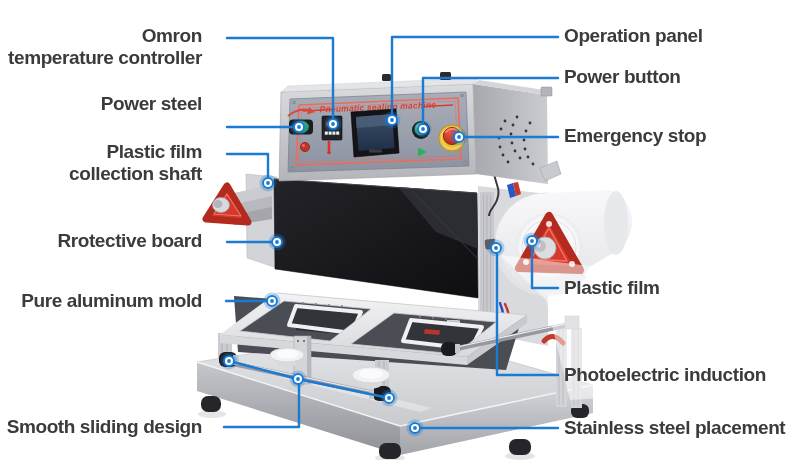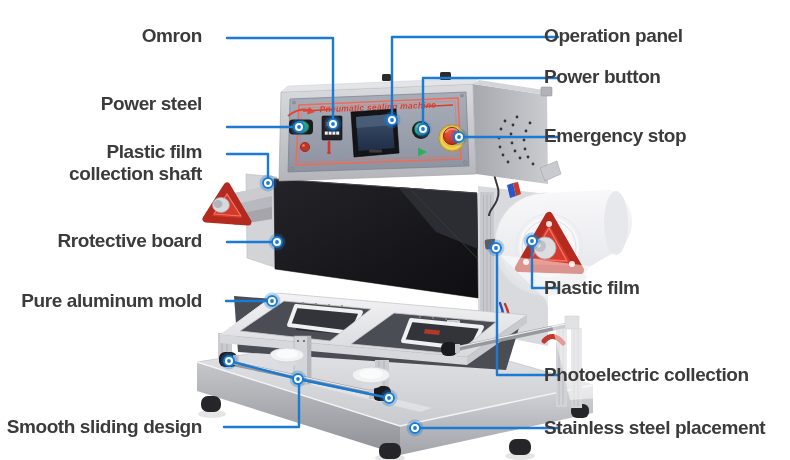--- a/index.html
+++ b/index.html
@@ -3,21 +3,21 @@
 <meta charset="utf-8">
 <style>
   html,body{margin:0;padding:0;background:#ffffff;}
   .stage{position:relative;width:790px;height:460px;background:#ffffff;overflow:hidden;
          font-family:"Liberation Sans",sans-serif;}
   .stage svg{position:absolute;left:0;top:0;}
   .lbl{position:absolute;color:#3b3b3b;font-weight:bold;font-size:19px;line-height:22px;
        letter-spacing:-0.4px;white-space:nowrap;}
   .lbl span{display:block;}
   .lbl-left{right:588px;text-align:right;}
-  .lbl-right{left:544px;text-align:left;}
+  .lbl-right{left:564px;text-align:left;}
 </style>
 </head>
 <body>
 
 <div class="stage">
 
 <svg width="790" height="460" viewBox="0 0 790 460" xmlns="http://www.w3.org/2000/svg" xmlns:xlink="http://www.w3.org/1999/xlink">
   <defs>
     <linearGradient id="gHead" x1="0" y1="0" x2="0" y2="1">
       <stop offset="0" stop-color="#dadbde"></stop>
@@ -326,20 +326,21 @@
     <use xlink:href="#mk" href="#mk" x="423" y="129"></use>
     <use xlink:href="#mk" href="#mk" x="459" y="137"></use>
     <use xlink:href="#mk" href="#mk" x="532" y="241"></use>
     <use xlink:href="#mk" href="#mk" x="496" y="248"></use>
     <use xlink:href="#mk" href="#mk" x="415" y="428"></use>
   </g>
 </svg>
 
 <div class="lbl lbl-left" style="top:25px">
   <span>Omron</span>
+  <span>temperature controller</span>
 </div>
 <div class="lbl lbl-left" style="top:93px">
   <span>Power steel</span>
 </div>
 <div class="lbl lbl-left" style="top:141px">
   <span>Plastic film</span>
   <span>collection shaft</span>
 </div>
 <div class="lbl lbl-left" style="top:230px">
   <span>Rrotective board</span>
@@ -357,19 +358,19 @@
 <div class="lbl lbl-right" style="top:66px">
   <span>Power button</span>
 </div>
 <div class="lbl lbl-right" style="top:125px">
   <span>Emergency stop</span>
 </div>
 <div class="lbl lbl-right" style="top:277px">
   <span>Plastic film</span>
 </div>
 <div class="lbl lbl-right" style="top:364px">
-  <span>Photoelectric collection</span>
+  <span>Photoelectric induction</span>
 </div>
 <div class="lbl lbl-right" style="top:417px">
   <span>Stainless steel placement</span>
 </div>
 
 </div>
 
 </body></html>

